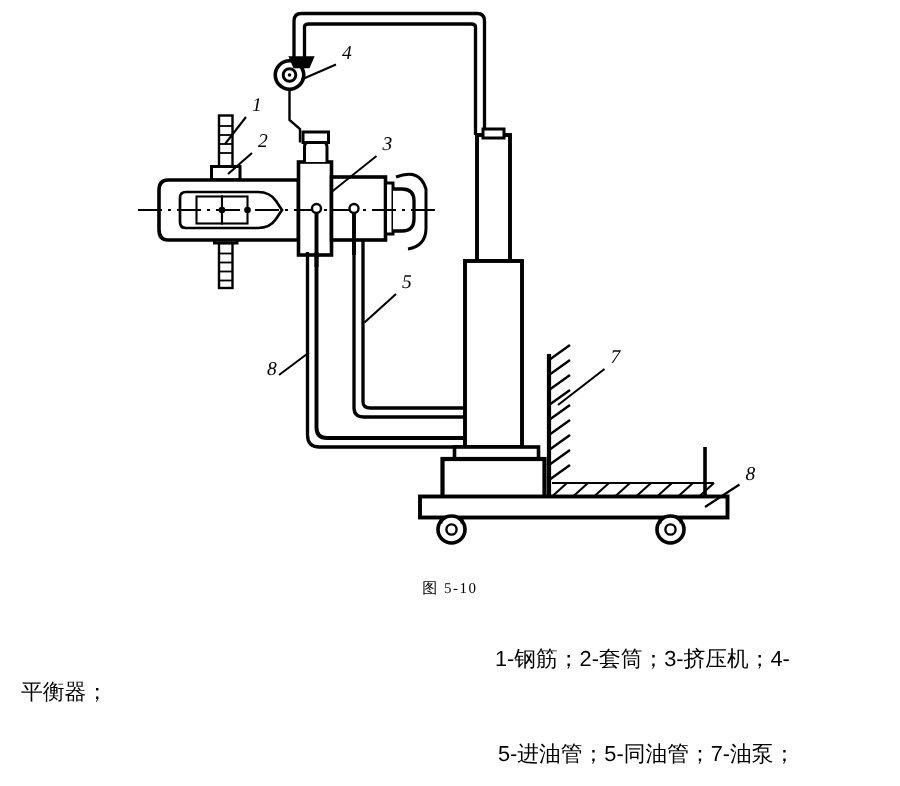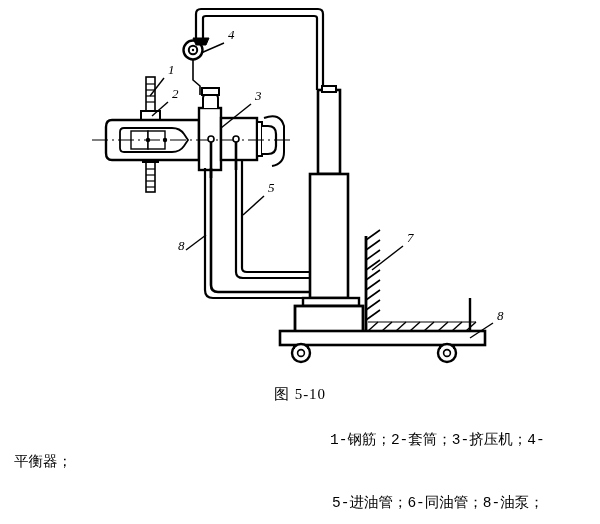--- a/index.html
+++ b/index.html
@@ -26,28 +26,28 @@
     position: absolute;
     left: 0;
     top: 0;
   }
   .fig-caption {
     position: absolute;
     left: 0;
     top: 385px;
     width: 600px;
     text-align: center;
-    font-size: 15px;
+    font-size: 10px;
     letter-spacing: 1px;
     font-family: "Liberation Serif", "DejaVu Serif", serif;
   }
   .legend-line {
     position: absolute;
     font-size: 14.5px;
-    font-family: Liberation Mono, monospace;
+    font-family: Liberation Sans, sans-serif;
     white-space: nowrap;
   }
   #legend-line-1 {
     left: 330px;
     top: 430px;
   }
   #legend-line-2 {
     left: 14px;
     top: 452px;
   }
@@ -212,13 +212,13 @@
     <text class="callout-num" x="407" y="242">7</text>
     <text class="callout-num" x="497" y="320">8</text>
 
   </svg>
 </div>
 
 <div class="fig-caption">图 5-10</div>
 
 <div class="legend-line" id="legend-line-1">1-钢筋；2-套筒；3-挤压机；4-</div>
 <div class="legend-line" id="legend-line-2">平衡器；</div>
-<div class="legend-line" id="legend-line-3">5-进油管；6-同油管；8-油泵；</div>
+<div class="legend-line" id="legend-line-3">5-进油管；5-同油管；7-油泵；</div>
 
 </body></html>

